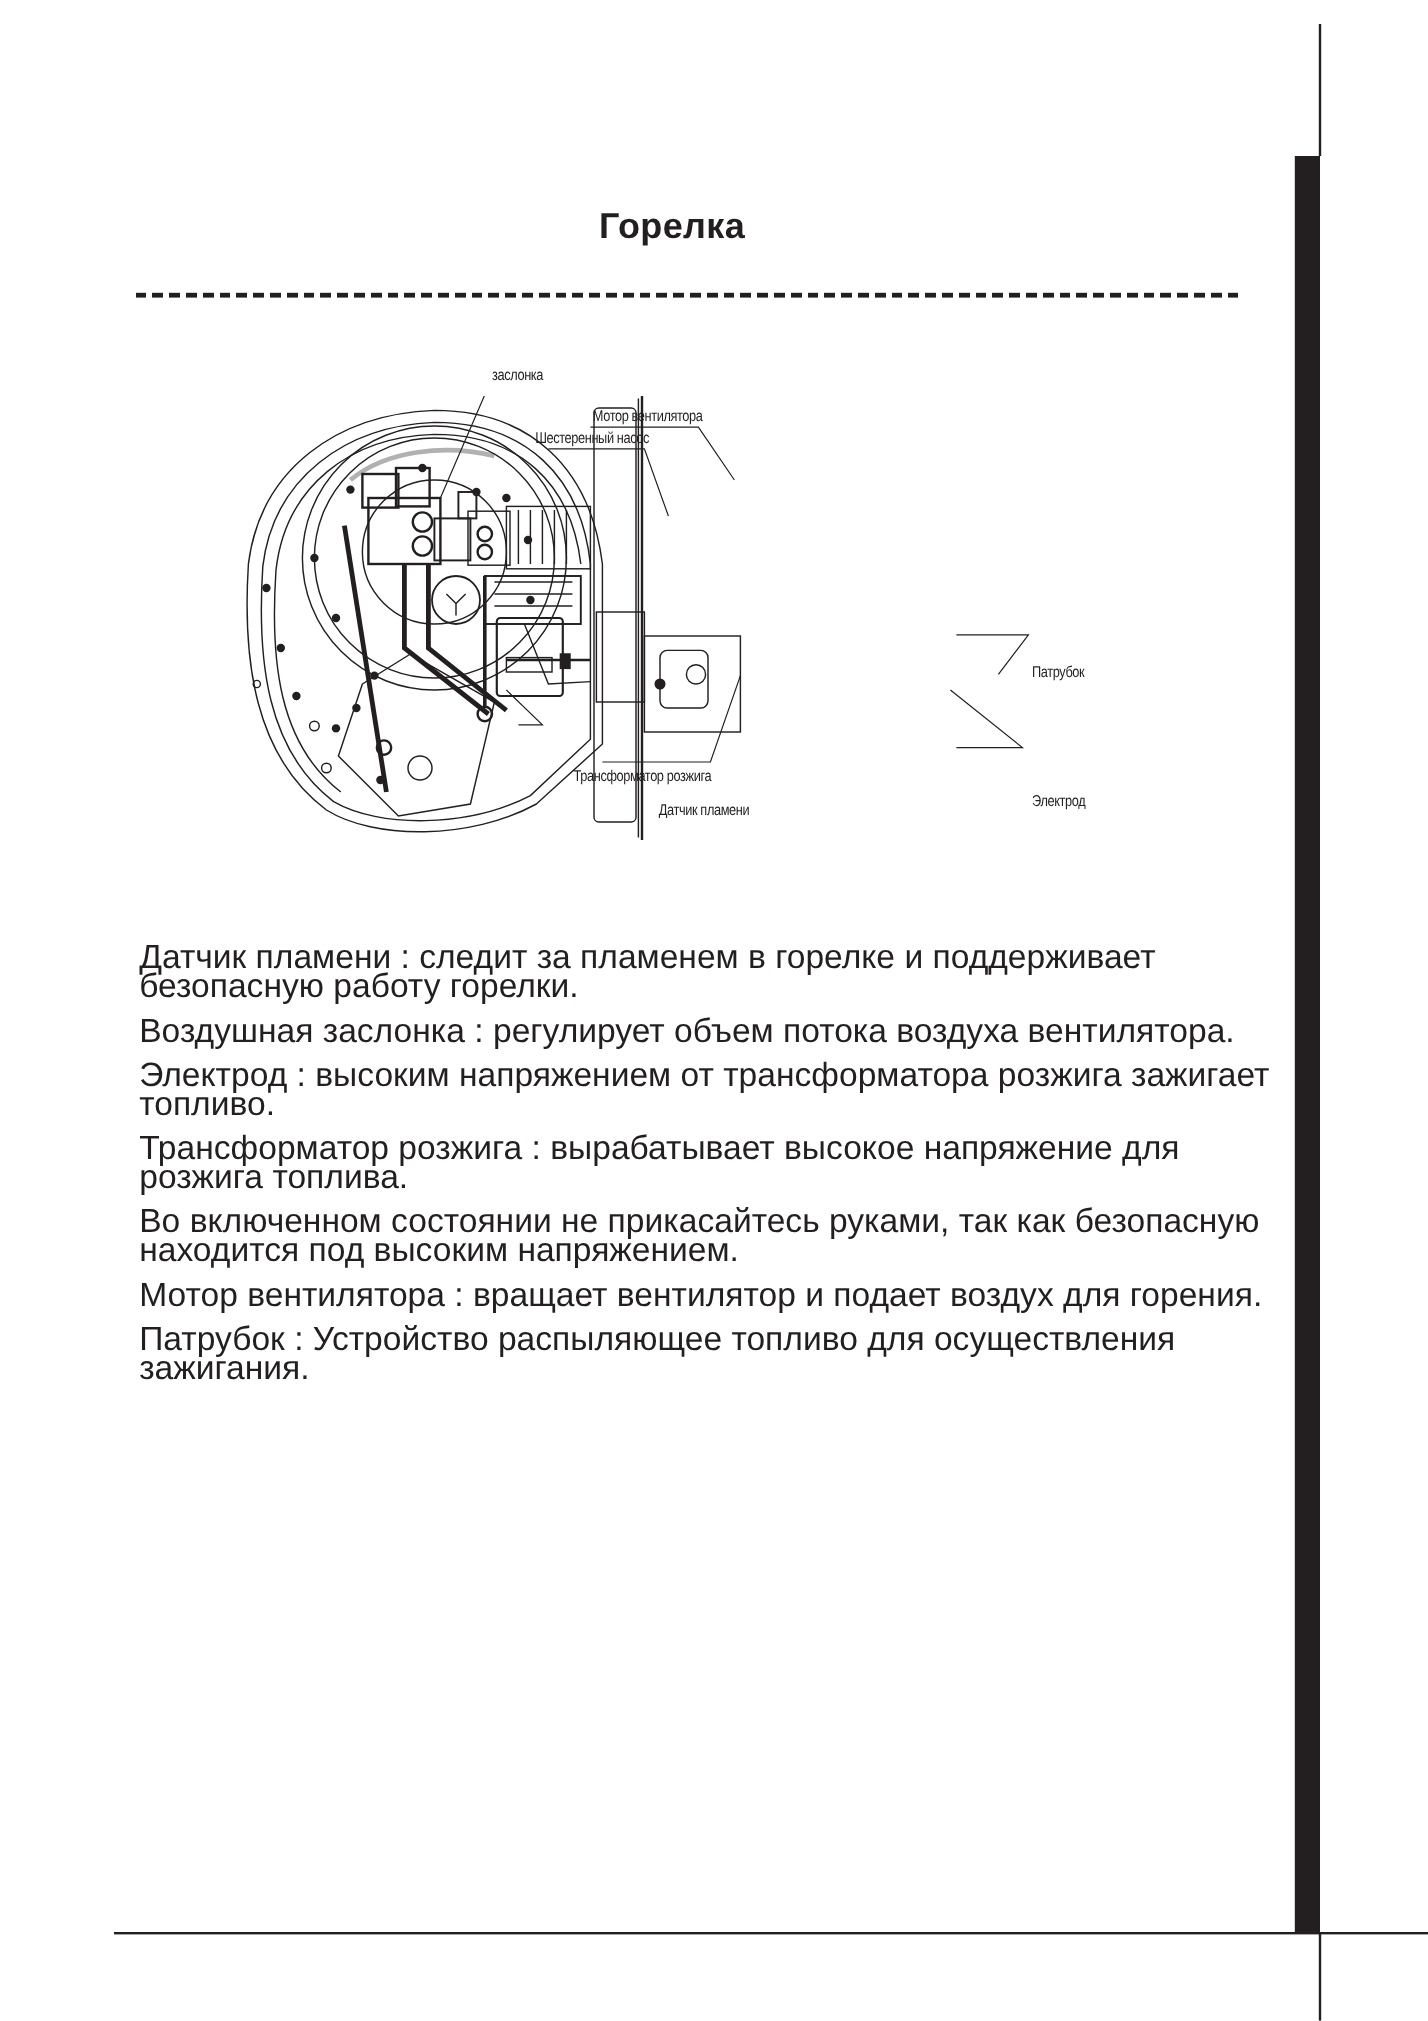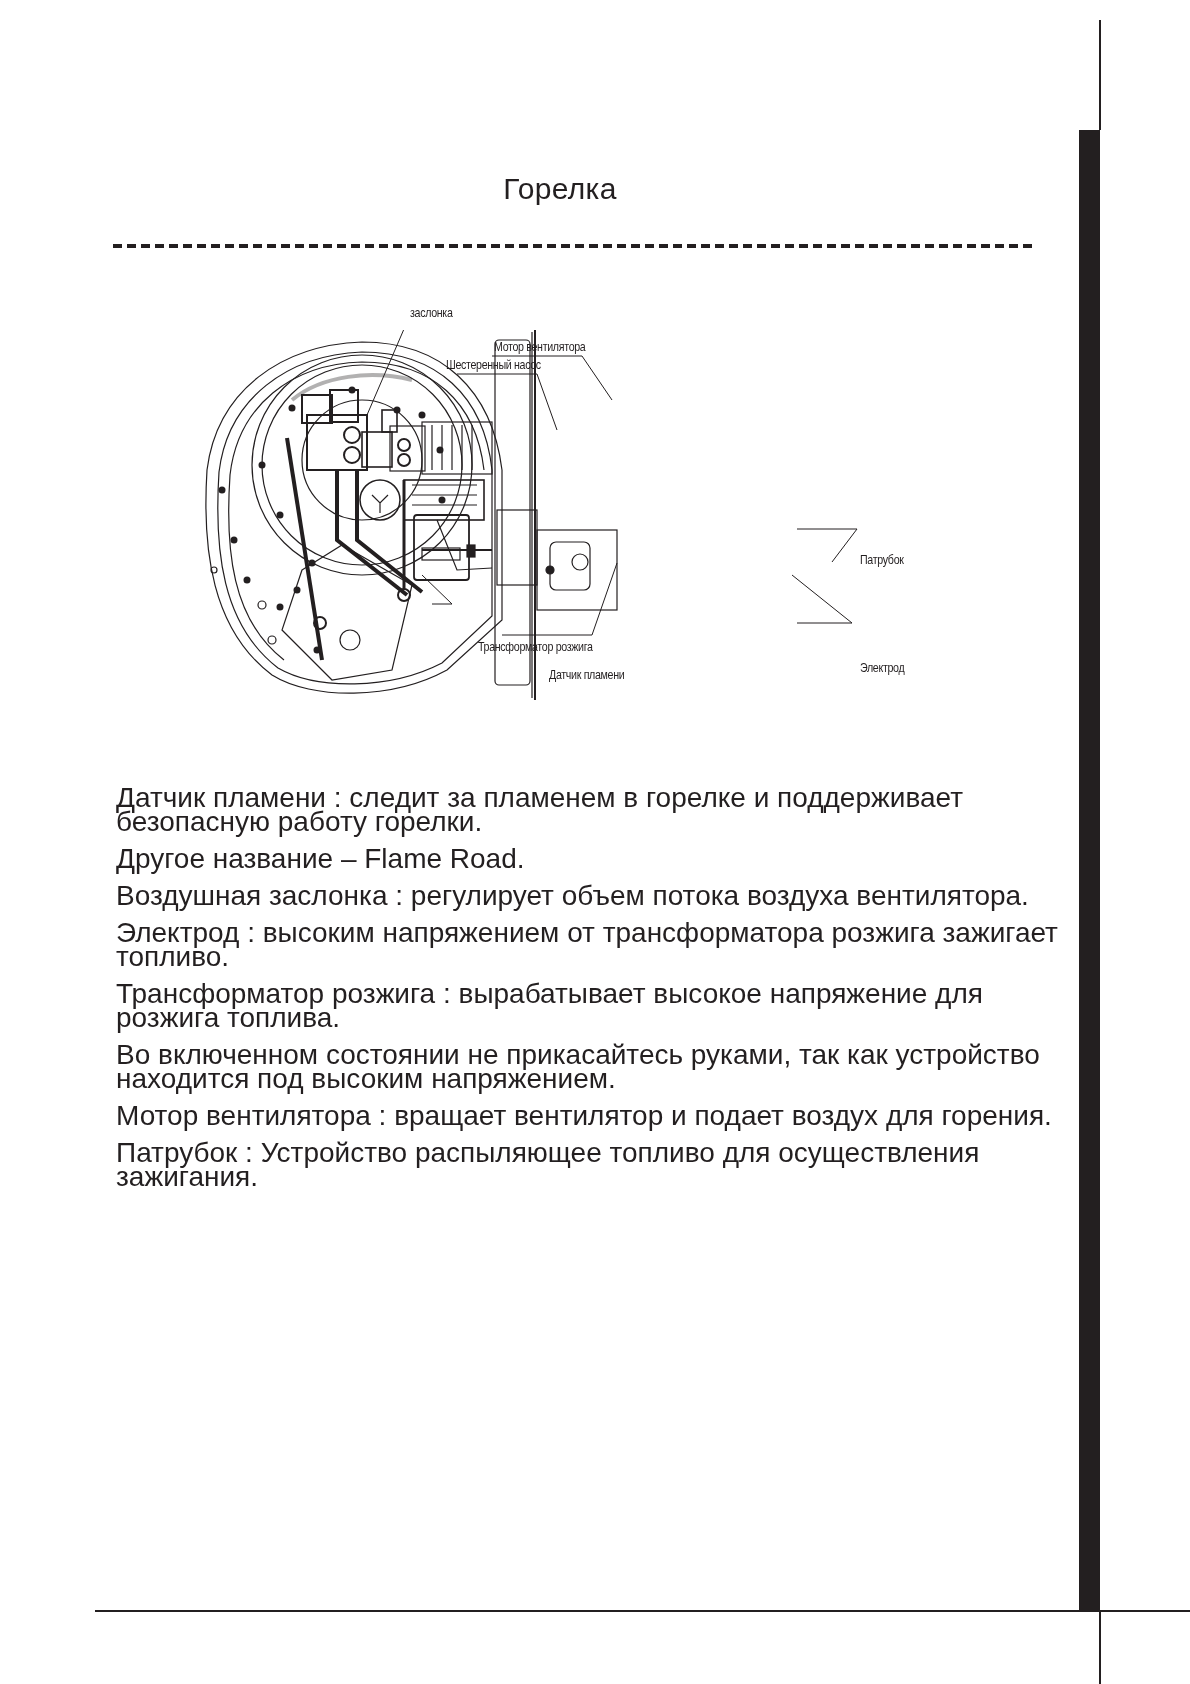--- a/index.html
+++ b/index.html
@@ -3,21 +3,21 @@
 <meta charset="utf-8">
 <style>
   html, body { margin:0; padding:0; }
   body { width:1190px; height:1684px; background:#ffffff; position:relative; overflow:hidden;
          font-family:"Liberation Sans", sans-serif; color:#231f20; }
   .vline-top { position:absolute; left:1099px; top:20px; width:2px; height:110px; background:#231f20; }
   .side-bar { position:absolute; left:1079px; top:130px; width:21px; height:1481px; background:#231f20; }
   .vline-bottom { position:absolute; left:1099px; top:1611px; width:2px; height:73px; background:#231f20; }
   .hline-bottom-right { position:absolute; left:1099px; top:1610px; width:91px; height:2px; background:#231f20; }
   .footer-line { position:absolute; left:95px; top:1610px; width:1005px; height:2px; background:#231f20; }
-  .title { position:absolute; left:0; width:1120px; top:152px; text-align:center; font-size:30px; font-weight:normal; letter-spacing:0.3px; }
+  .title { position:absolute; left:0; width:1120px; top:152px; text-align:center; font-size:30px; font-weight:bold; letter-spacing:0.3px; }
   .dash-rule { position:absolute; left:113px; top:244px; width:922px; height:4px;
      background-image: repeating-linear-gradient(to right, #231f20 0 9px, transparent 9px 14px); }
   .diagram { position:absolute; left:192px; top:330px; width:740px; height:380px; }
   .callout { position:absolute; font-size:13px; white-space:nowrap; letter-spacing:-0.4px; transform:scaleX(0.82); transform-origin:left bottom; }
   .content { position:absolute; left:116px; top:786px; width:960px; font-size:28px; line-height:24px; }
   .para { margin:0 0 13px 0; }
 </style>
 </head>
 <body>
 
@@ -123,20 +123,19 @@
   <span class="callout" style="left:302px; top:9px;">Мотор вентилятора</span>
   <span class="callout" style="left:254px; top:27px;">Шестеренный насос</span>
   <span class="callout" style="left:286px; top:309px;">Трансформатор розжига</span>
   <span class="callout" style="left:357px; top:337px;">Датчик пламени</span>
   <span class="callout" style="left:668px; top:222px;">Патрубок</span>
   <span class="callout" style="left:668px; top:330px;">Электрод</span>
 </div>
 
 <div class="content">
   <p class="para">Датчик пламени : следит за пламенем в горелке и поддерживает безопасную работу горелки.</p>
-  <p class="para">Другое название – Flame Road.</p>
   <p class="para">Воздушная заслонка : регулирует объем потока воздуха вентилятора.</p>
   <p class="para">Электрод : высоким напряжением от трансформатора розжига зажигает топливо.</p>
   <p class="para">Трансформатор розжига : вырабатывает высокое напряжение для розжига топлива.</p>
-  <p class="para">Во включенном состоянии не прикасайтесь руками, так как устройство находится под высоким напряжением.</p>
+  <p class="para">Во включенном состоянии не прикасайтесь руками, так как безопасную находится под высоким напряжением.</p>
   <p class="para">Мотор вентилятора : вращает вентилятор и подает воздух для горения.</p>
   <p class="para">Патрубок : Устройство распыляющее топливо для осуществления зажигания.</p>
 </div>
 
 </body></html>

